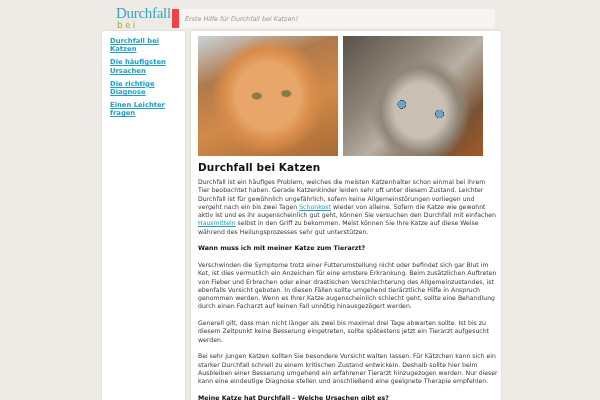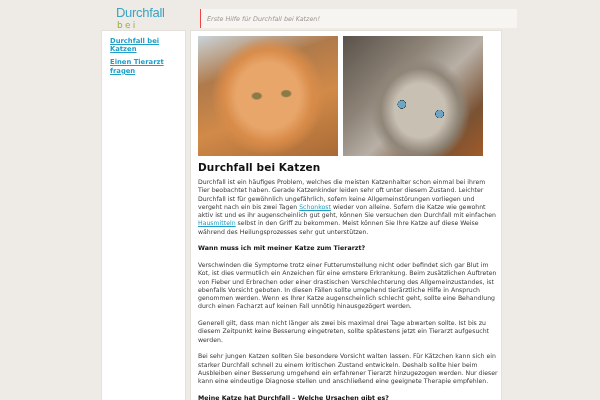--- a/index.html
+++ b/index.html
@@ -1,20 +1,20 @@
 <!DOCTYPE html>
 <html><head>
   <meta charset="utf-8">
   <style>
     html, body { margin:0; padding:0; }
     body { width:600px; height:400px; overflow:hidden; background:#eeebe6; font-family:"DejaVu Sans", sans-serif; position:relative; }
     .logo { position:absolute; left:116px; top:6px; width:60px; }
-    .logo .l1 { color:#3aa4c4; font-size:13px; line-height:14px; font-family:Liberation Sans, sans-serif; letter-spacing:-0.3px; }
+    .logo .l1 { color:#3aa4c4; font-size:15px; line-height:14px; font-family:Liberation Serif, serif; letter-spacing:-0.3px; }
     .logo .l2 { color:#9ab03a; font-size:9px; line-height:10px; letter-spacing:2.2px; margin-left:1px; }
-    .tagline { position:absolute; left:200px; top:9px; width:316px; height:19px; background:#f7f5f2; border-left:1px solid #ef4444; }
+    .tagline { position:absolute; left:172px; top:9px; width:316px; height:19px; background:#f7f5f2; border-left:7px solid #ef4444; }
     .tagline span { position:absolute; left:6px; top:6px; font-size:6.4px; font-style:italic; color:#9a9690; }
     .sidebar { position:absolute; left:101px; top:30px; width:83px; height:370px; background:#ffffff; border:1px solid #e4e0da; border-bottom:none; }
     .sidebar a { display:block; margin:5px 0 0 8px; color:#1e9ec8; font-weight:bold; font-size:6.8px; line-height:8.2px; text-decoration:underline; width:74px; cursor:pointer; }
     .sidebar a:first-child { margin-top:6px; }
     .main { position:absolute; left:190px; top:30px; width:310px; height:370px; background:#ffffff; border:1px solid #e4e0da; border-bottom:none; }
     .img { position:absolute; top:5px; width:140px; height:120px; }
     .img.orange { left:7px; background:
         radial-gradient(ellipse 10px 7px at 42% 50%, #8a7a48 0 40%, transparent 60%),
         radial-gradient(ellipse 10px 7px at 63% 48%, #8a7a48 0 40%, transparent 60%),
         radial-gradient(ellipse 45% 55% at 50% 50%, #e8a66a 0 50%, #d98c4a 70%, transparent 90%),
@@ -37,21 +37,23 @@
   <div class="l1">Durchfall</div>
   <div class="l2">bei Katzen</div>
 </div>
 
 <div class="tagline">
   <span>Erste Hilfe für Durchfall bei Katzen!</span>
 </div>
 
 <nav class="sidebar">
   <a>Durchfall bei Katzen</a>
-  <a>Einen Tierarzt fragen</a>
+  <a>Die häufigsten Ursachen</a>
+  <a>Die richtige Diagnose</a>
+  <a>Einen Leichter fragen</a>
 </nav>
 
 <main class="main">
   <div class="img orange" title="orange-cat-photo"></div>
   <div class="img tabby" title="tabby-kitten-photo"></div>
   <h1>Durchfall bei Katzen</h1>
   <div class="content">
     <p><span>Durchfall ist ein häufiges Problem, welches die meisten Katzenhalter schon einmal bei ihrem Tier beobachtet haben. Gerade Katzenkinder leiden sehr oft unter diesem Zustand. Leichter Durchfall ist für gewöhnlich ungefährlich, sofern keine Allgemeinstörungen vorliegen und vergeht nach ein bis zwei Tagen </span><a>Schonkost</a><span> wieder von alleine. Sofern die Katze wie gewohnt aktiv ist und es ihr augenscheinlich gut geht, können Sie versuchen den Durchfall mit einfachen </span><a>Hausmitteln</a><span> selbst in den Griff zu bekommen. Meist können Sie Ihre Katze auf diese Weise während des Heilungsprozesses sehr gut unterstützen.</span></p>
     <h2>Wann muss ich mit meiner Katze zum Tierarzt?</h2>
     <p>Verschwinden die Symptome trotz einer Futterumstellung nicht oder befindet sich gar Blut im Kot, ist dies vermutlich ein Anzeichen für eine ernstere Erkrankung. Beim zusätzlichen Auftreten von Fieber und Erbrechen oder einer drastischen Verschlechterung des Allgemeinzustandes, ist ebenfalls Vorsicht geboten. In diesen Fällen sollte umgehend tierärztliche Hilfe in Anspruch genommen werden. Wenn es Ihrer Katze augenscheinlich schlecht geht, sollte eine Behandlung durch einen Facharzt auf keinen Fall unnötig hinausgezögert werden.</p>

